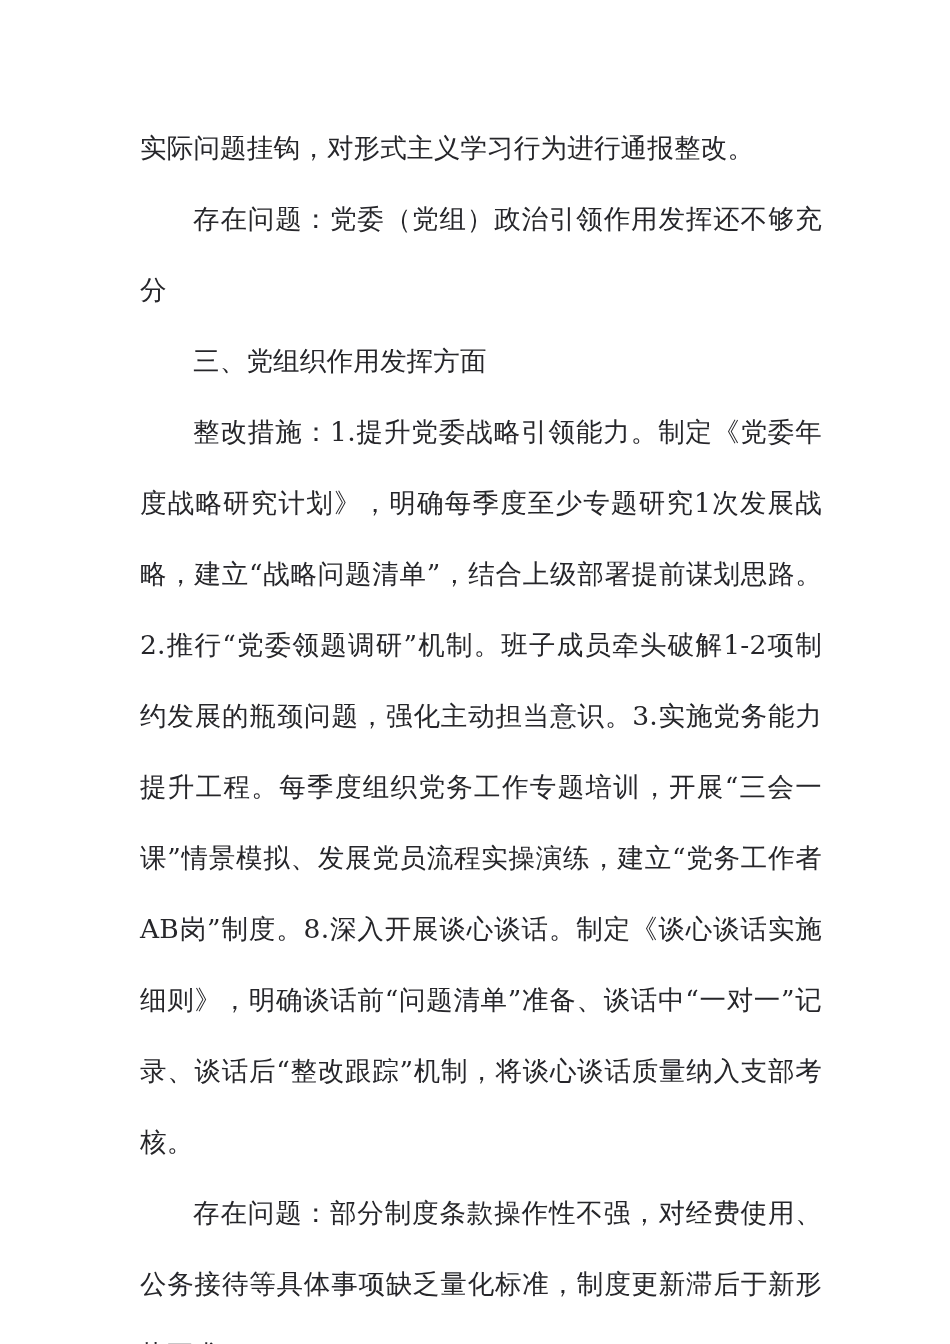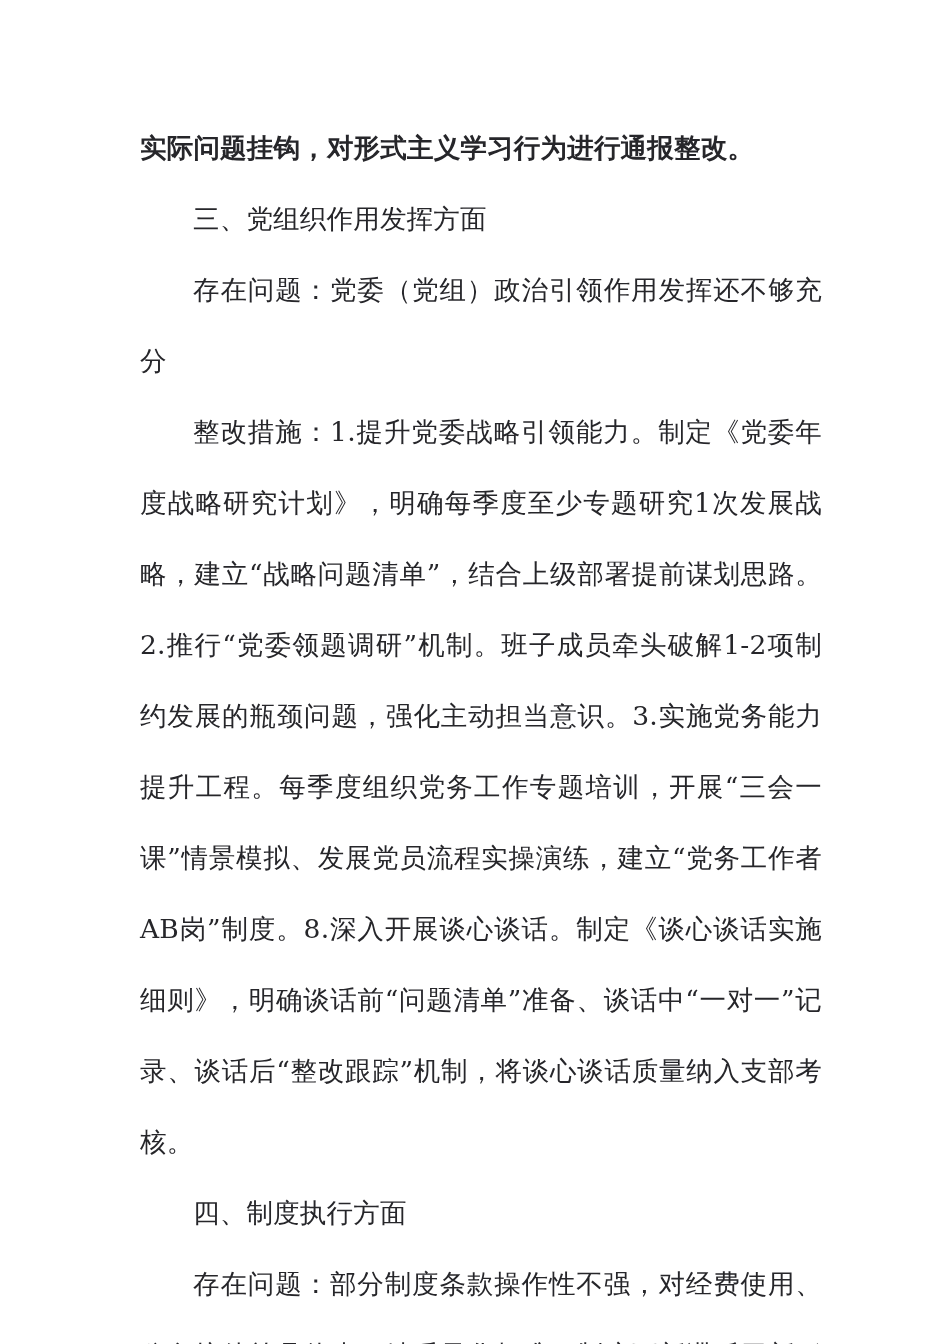--- a/index.html
+++ b/index.html
@@ -30,39 +30,37 @@
     text-justify: inter-ideograph;
     letter-spacing: 0.2px;
     white-space: normal;
     word-break: break-all;
   }
   .para.indent {
     text-indent: 2em;
   }
   .para.noindent {
     text-indent: 0;
-    font-weight: bold;
   }
   
   .para:last-child {
     text-align: justify;
   }
 </style>
 </head>
 <body>
 
 <div class="page">
   <div class="doc-body">
 
     <p class="para noindent">实际问题挂钩，对形式主义学习行为进行通报整改。</p>
 
+    <p class="para indent">存在问题：党委（党组）政治引领作用发挥还不够充分</p>
+
     <p class="para indent">三、党组织作用发挥方面</p>
-
-    <p class="para indent">存在问题：党委（党组）政治引领作用发挥还不够充分</p>
 
     <p class="para indent">整改措施：1.提升党委战略引领能力。制定《党委年度战略研究计划》，明确每季度至少专题研究1次发展战略，建立“战略问题清单”，结合上级部署提前谋划思路。2.推行“党委领题调研”机制。班子成员牵头破解1-2项制约发展的瓶颈问题，强化主动担当意识。3.实施党务能力提升工程。每季度组织党务工作专题培训，开展“三会一课”情景模拟、发展党员流程实操演练，建立“党务工作者AB岗”制度。8.深入开展谈心谈话。制定《谈心谈话实施细则》，明确谈话前“问题清单”准备、谈话中“一对一”记录、谈话后“整改跟踪”机制，将谈心谈话质量纳入支部考核。</p>
 
-    <p class="para indent">四、制度执行方面</p>
 
     <p class="para indent">存在问题：部分制度条款操作性不强，对经费使用、公务接待等具体事项缺乏量化标准，制度更新滞后于新形势要求。</p>
 
   </div>
 </div>
 
 </body></html>

